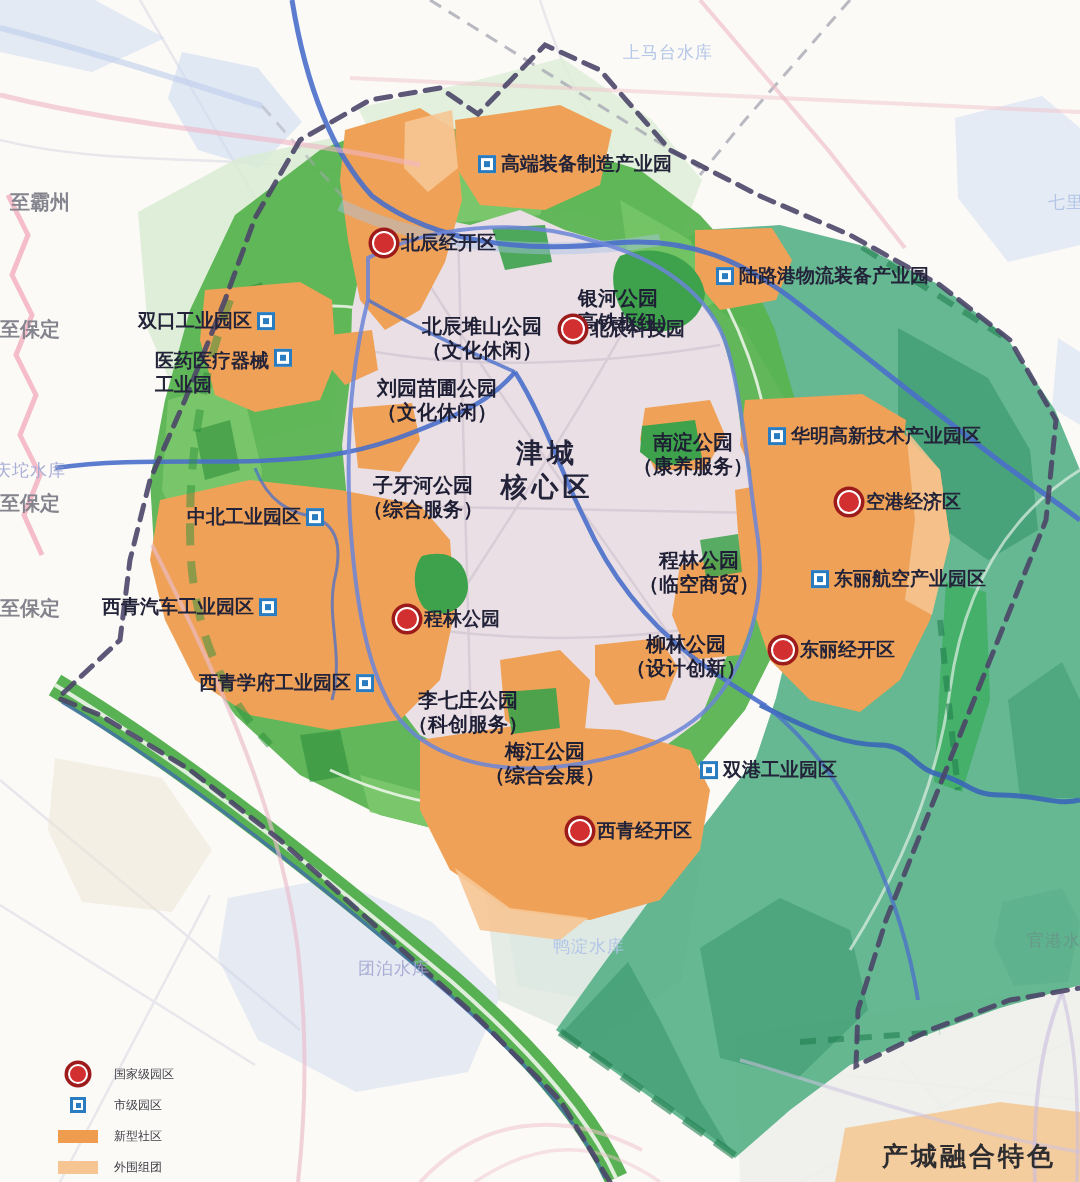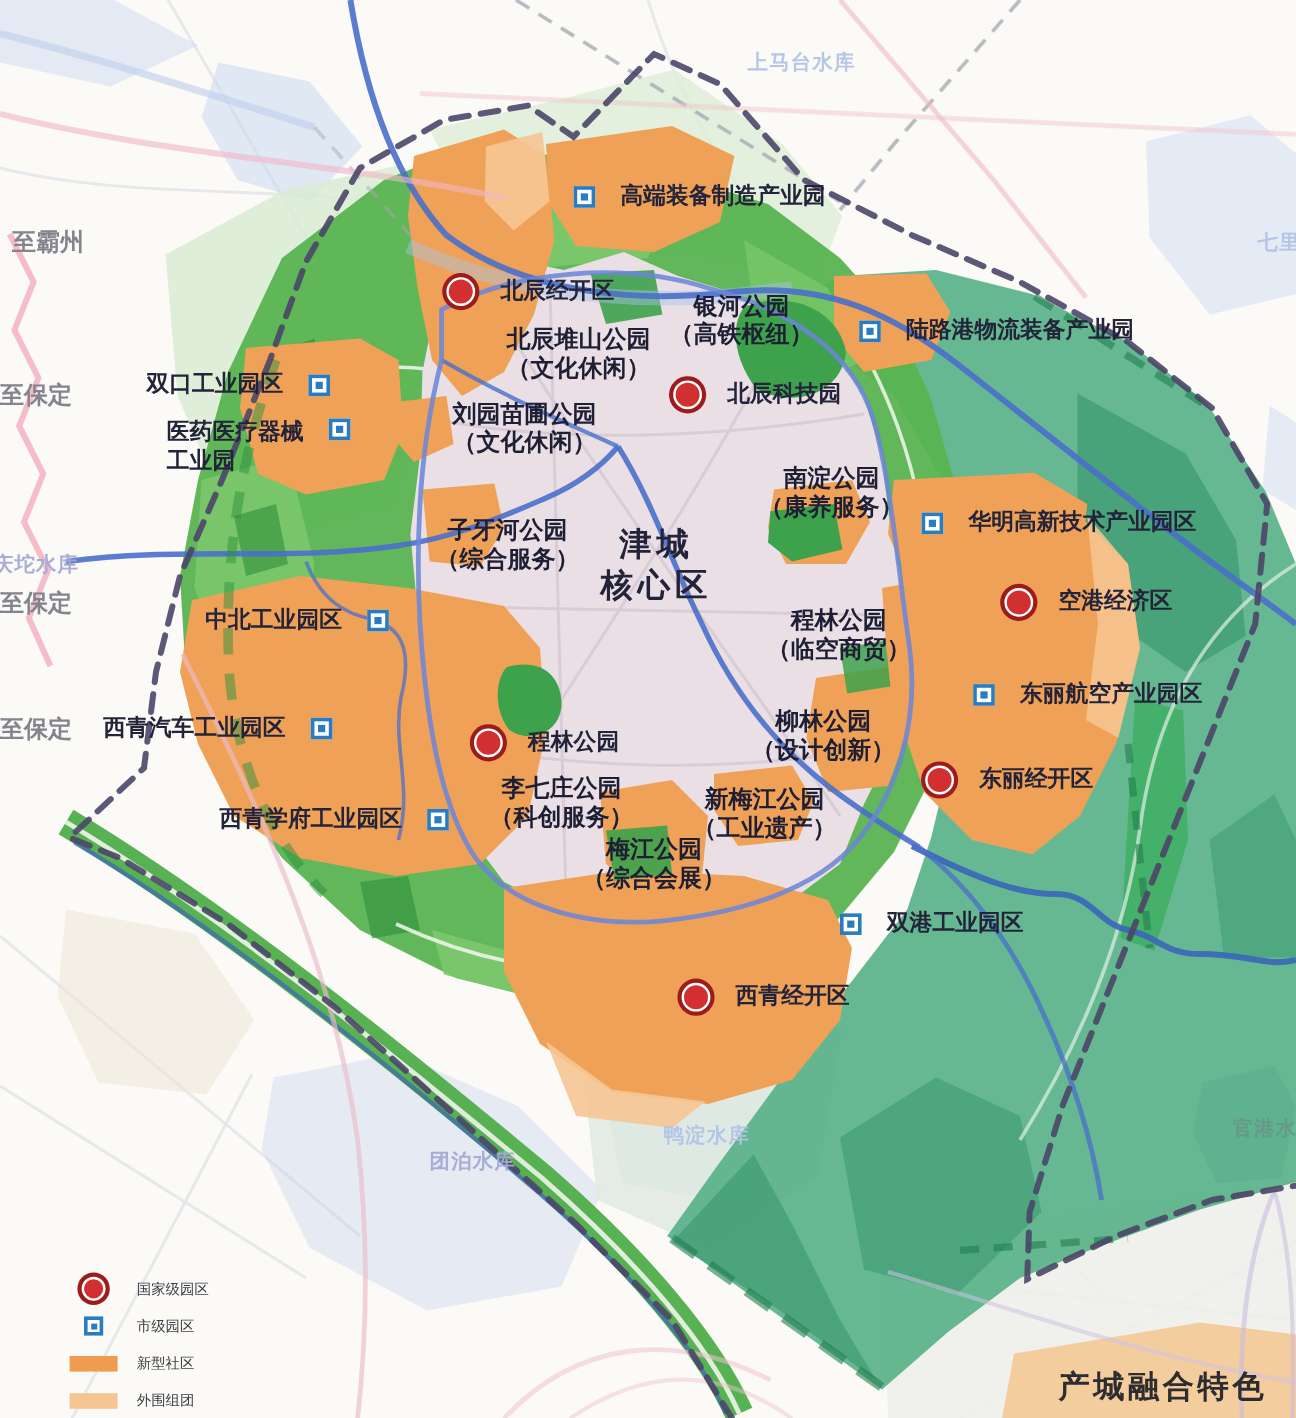--- a/index.html
+++ b/index.html
@@ -2,43 +2,43 @@
 <html><head>
 <meta charset="utf-8">
 <style>
   html,body{margin:0;padding:0;}
   .stage{position:relative;width:1080px;height:1182px;overflow:hidden;background:#fbfaf7;
          font-family:"Liberation Serif","DejaVu Serif",serif;}
   .stage svg{position:absolute;inset:0;}
   .layer{position:absolute;inset:0;pointer-events:none;}
 
   
-  .marker{position:absolute;display:flex;align-items:center;gap:21px;white-space:nowrap;
+  .marker{position:absolute;display:flex;align-items:center;gap:5px;white-space:nowrap;
           transform:translate(-14px,-50%);}
   .marker.side-left{flex-direction:row-reverse;transform:translate(calc(-100% + 14px),-50%);}
   .marker.two-line{align-items:flex-start;transform:translate(calc(-100% + 14px),-32%);}
   .mlabel{font-size:19px;font-weight:700;color:#23233a;line-height:1.25;text-align:left;}
   .l2{display:block;}
   .red-dot{flex:none;width:20px;height:20px;border-radius:50%;background:#d23030;
            border:2px solid #fff;box-shadow:0 0 0 3.5px #9e1b1b;}
   .blue-sq{flex:none;width:12px;height:12px;background:#fff;border:3px solid #2a7cc0;position:relative;}
   .blue-sq::after{content:"";position:absolute;inset:3px;background:#2a7cc0;}
 
   
   .plabel{position:absolute;transform:translate(-50%,-50%);text-align:center;white-space:nowrap;
-          font-size:20px;font-weight:700;color:#1e1e34;line-height:1.18;}
+          font-size:20px;font-weight:700;color:#1e1e34;line-height:1.18;margin-top:43px;}
   .plabel span{display:block;}
 
   .core-label{position:absolute;transform:translate(-50%,-50%);text-align:center;white-space:nowrap;
           font-size:27px;font-weight:700;color:#23233a;line-height:1.25;letter-spacing:4px;}
   .core-label span{display:block;}
 
   .elabel{position:absolute;transform:translateY(-50%);font-size:20px;font-weight:700;
           color:#84848e;white-space:nowrap;}
-  .wlabel{position:absolute;transform:translate(-50%,-50%);font-size:17px;font-weight:700;
+  .wlabel{position:absolute;transform:translate(-50%,-50%);font-size:17px;font-weight:400;
           white-space:nowrap;letter-spacing:1px;}
   .tone-lightblue{color:rgba(176,196,230,.95);}
   .tone-purple{color:rgba(164,170,212,.95);}
   .tone-teal{color:rgba(104,150,138,.9);}
 
   
   .legend{position:absolute;left:56px;top:1060px;display:flex;flex-direction:column;gap:3px;}
   .legend-row{display:flex;align-items:center;gap:14px;height:28px;}
   .symcell{width:44px;display:flex;justify-content:center;align-items:center;}
   .sym{display:inline-block;}
@@ -263,24 +263,20 @@
         <span>（临空商贸）</span>
       </div>
       <div class="plabel" style="left: 686px; top: 614px;">
         <span>柳林公园</span>
         <span>（设计创新）</span>
       </div>
       <div class="plabel" style="left: 468px; top: 670px;">
         <span>李七庄公园</span>
         <span>（科创服务）</span>
       </div>
-      <div class="plabel" style="left: 637px; top: 679px;">
-        <span>新梅江公园</span>
-        <span>（工业遗产）</span>
-      </div>
       <div class="plabel" style="left: 545px; top: 721px;">
         <span>梅江公园</span>
         <span>（综合会展）</span>
       </div>
     </div>
 
   <div class="core-label" style="left:547px;top:471px;">
     <span>津城</span>
     <span>核心区</span>
   </div>

